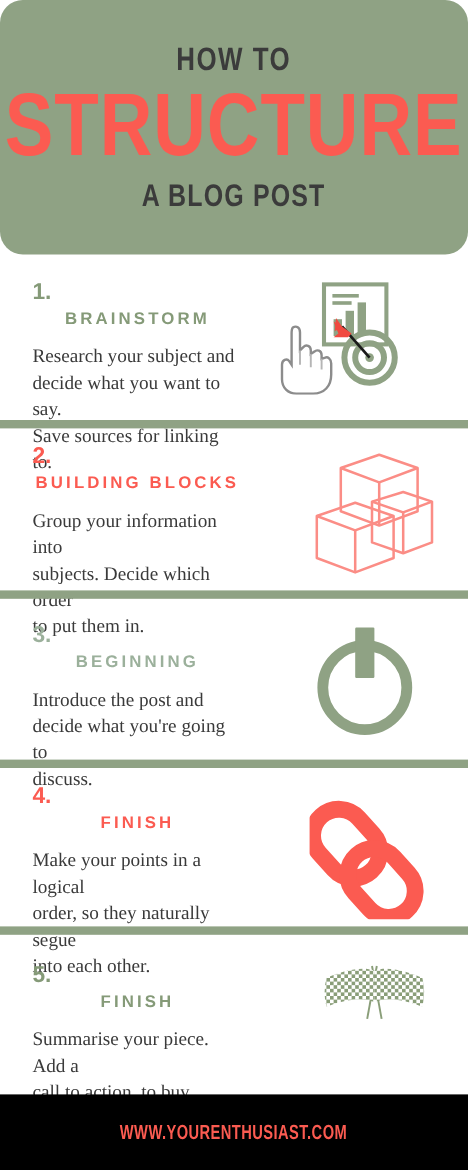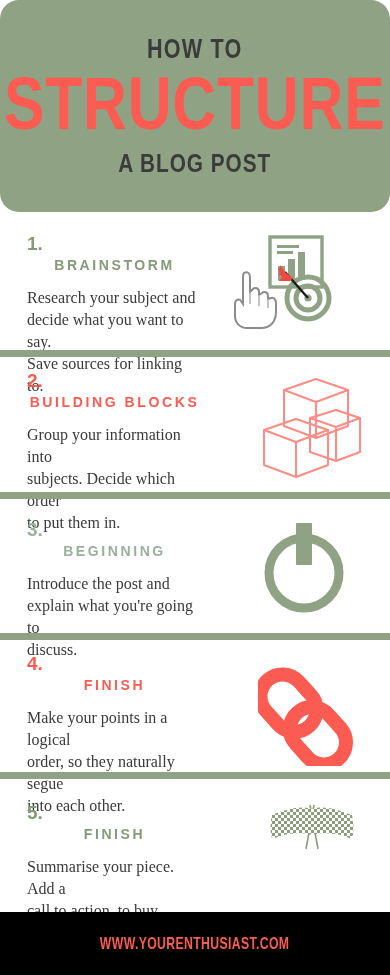--- a/index.html
+++ b/index.html
@@ -157,21 +157,21 @@
       </svg>
     </div>
   </div>
   <div class="divider" style="top:492px;"></div>
 
   <div class="section" style="top:499px;height:134px;">
     <div class="sec-text" style="top:21px;">
       <div class="sec-num c-sage">3.</div>
       <div class="sec-title c-sage">BEGINNING</div>
       <div class="sec-body">Introduce the post and
-explain what you're going to
+decide what you're going to
 discuss.</div>
     </div>
     <div class="sec-icon" style="left:258px;top:18px;">
       <svg width="92" height="98" viewBox="0 0 92 98" xmlns="http://www.w3.org/2000/svg">
         <circle cx="46" cy="56" r="35" fill="none" stroke="#8fa284" stroke-width="9"></circle>
         <rect x="38" y="6" width="16" height="42" rx="1" fill="#8fa284"></rect>
       </svg>
     </div>
   </div>
   <div class="divider" style="top:633px;"></div>

